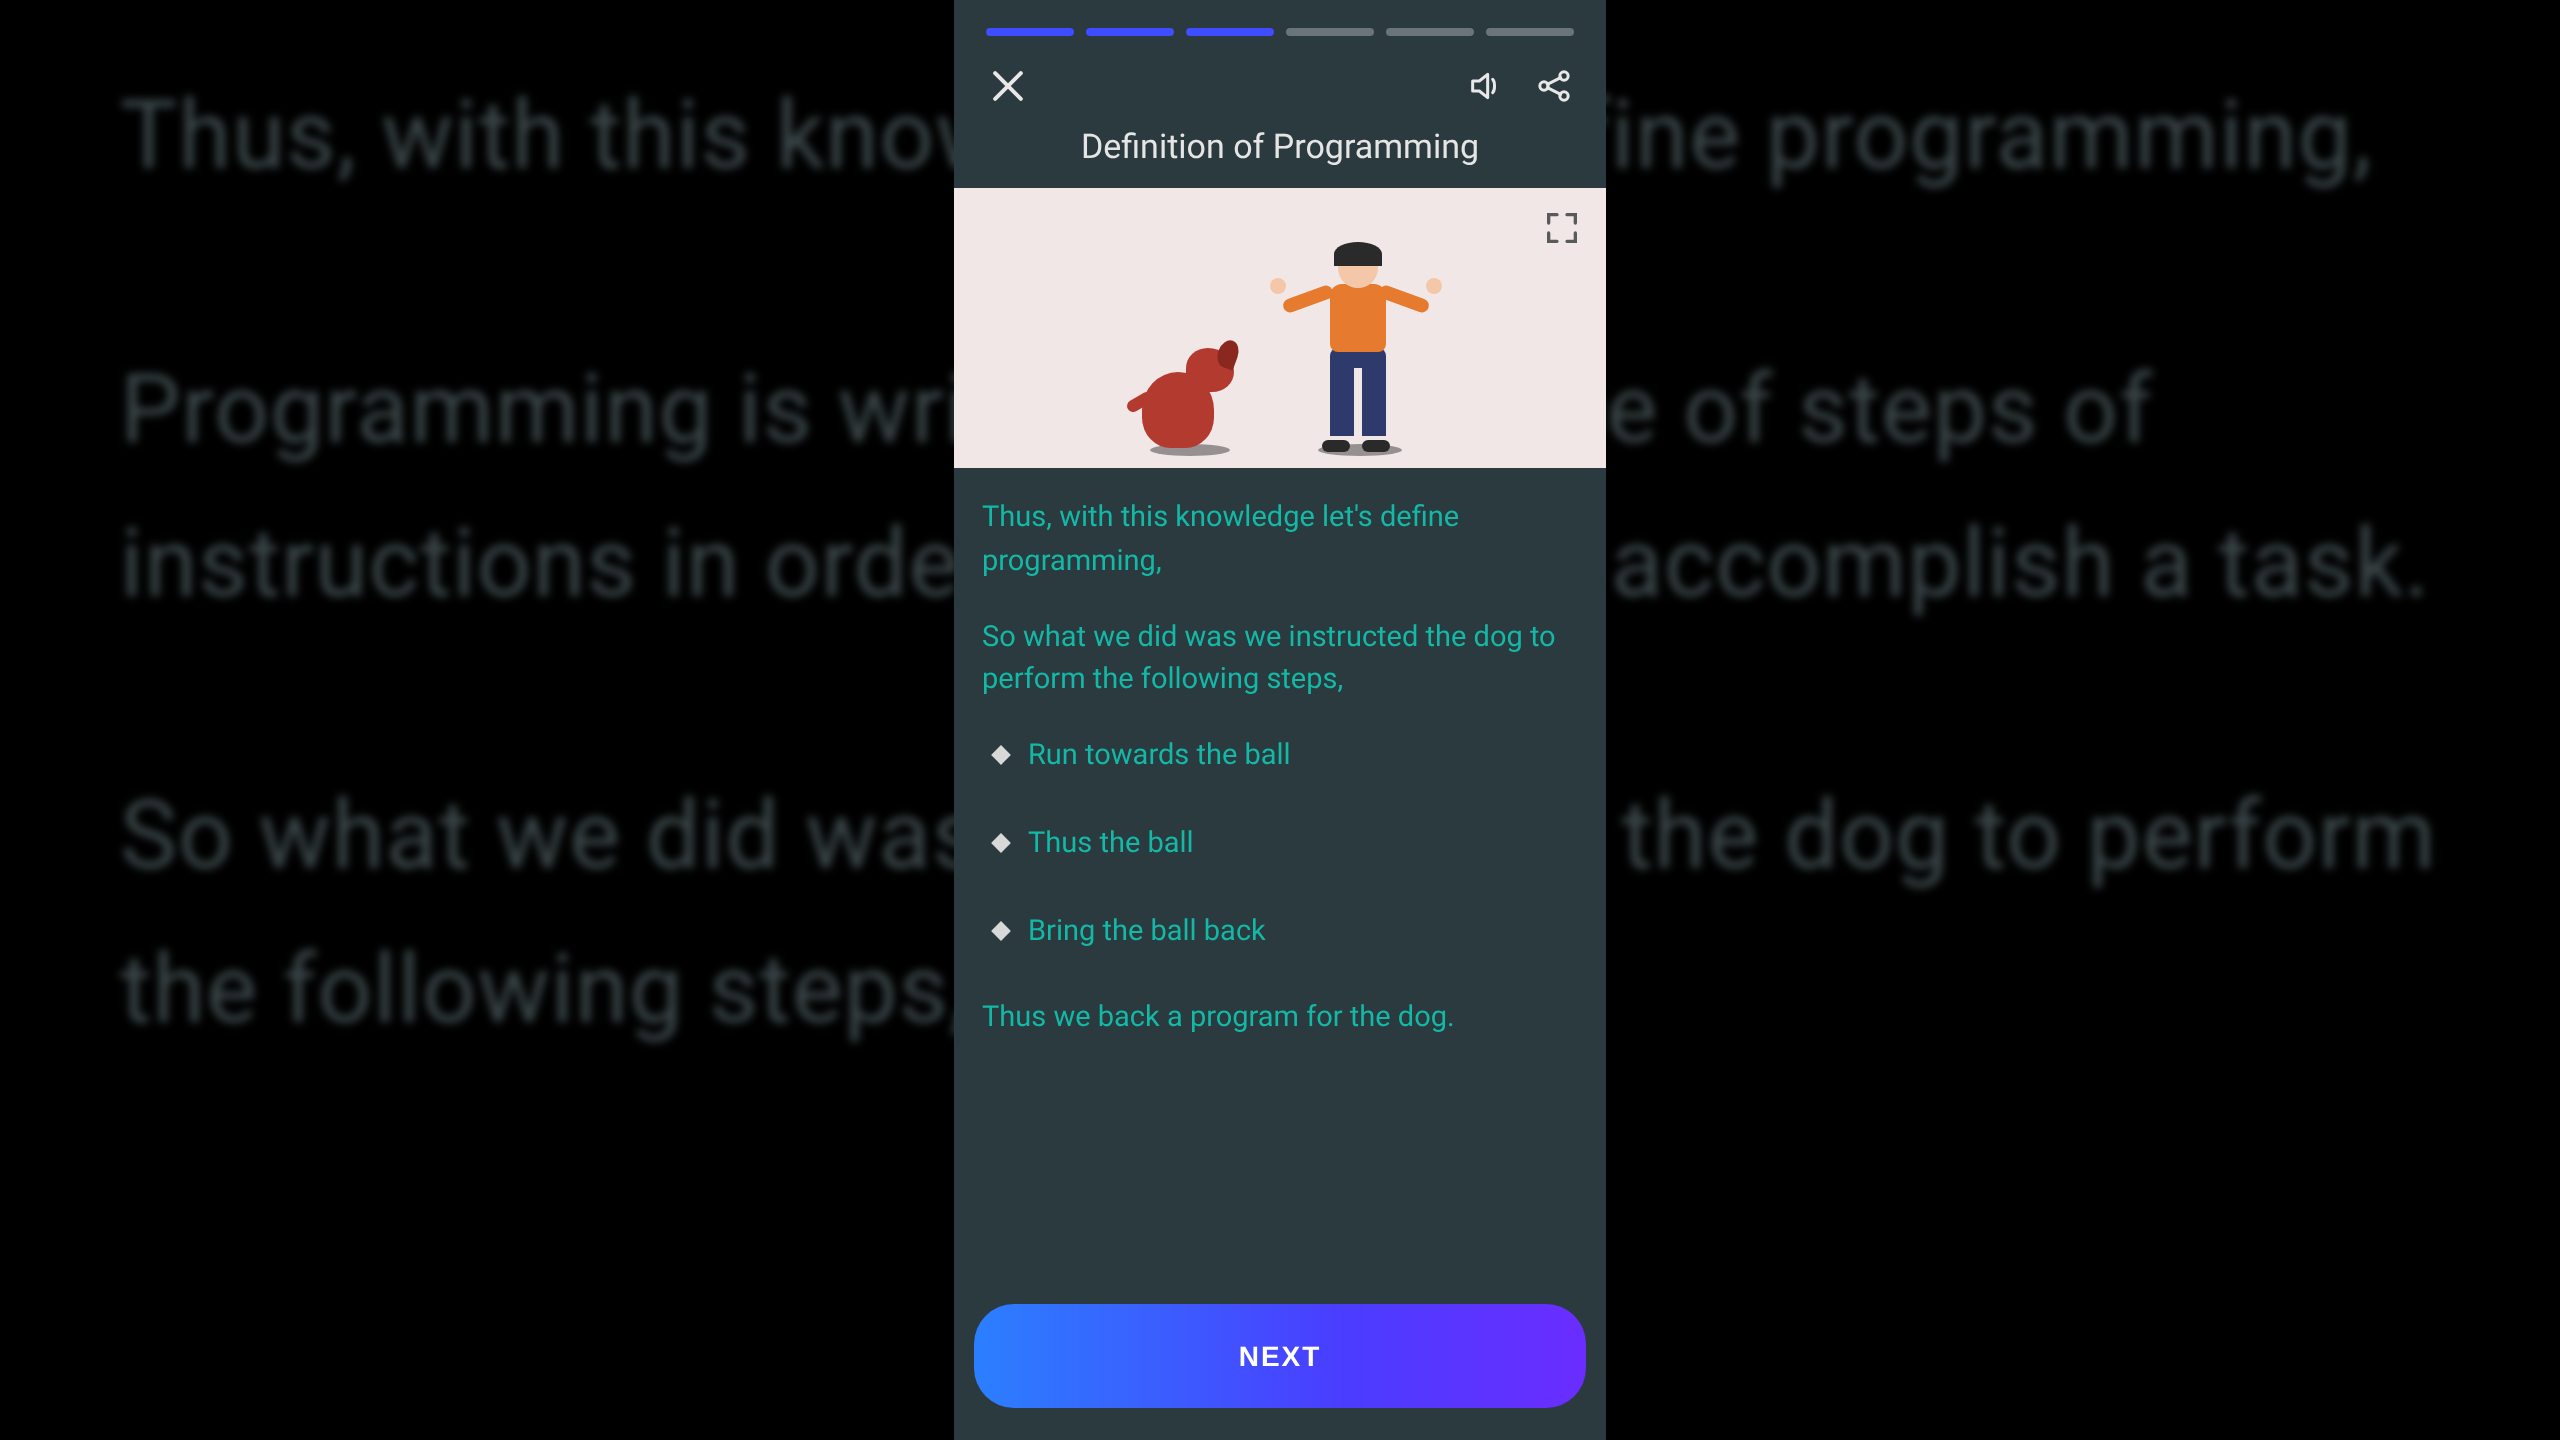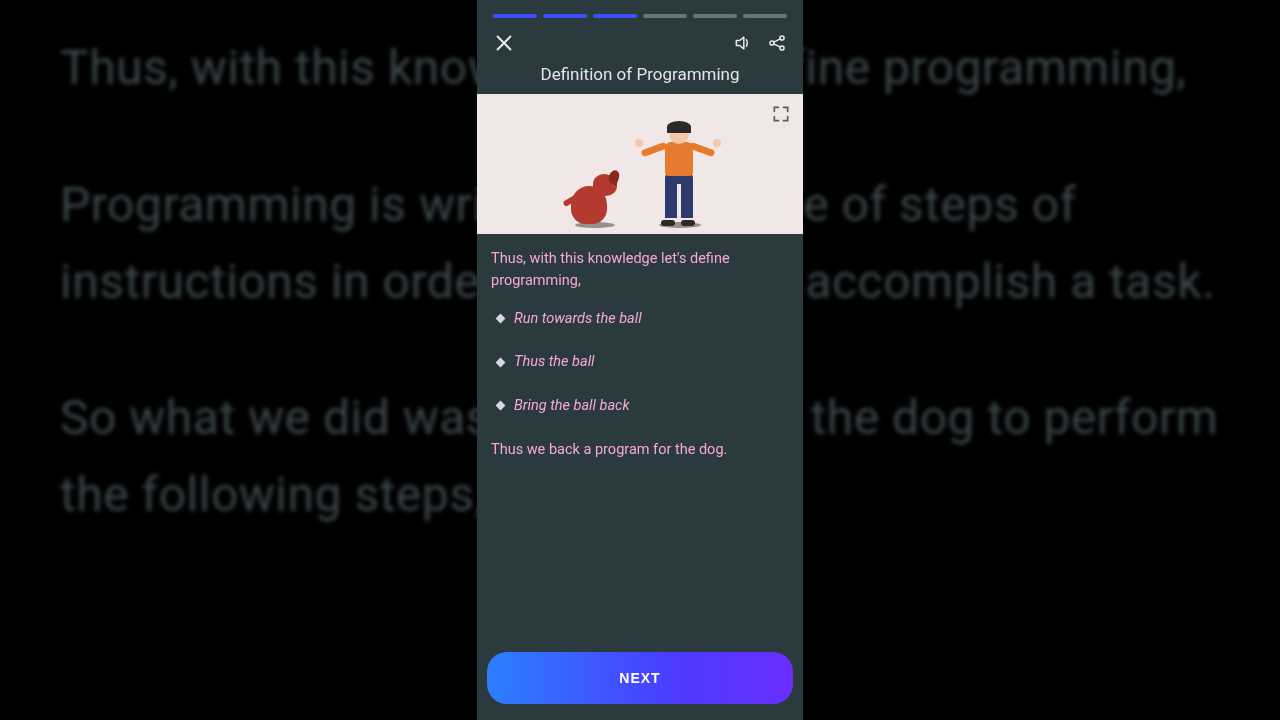--- a/index.html
+++ b/index.html
@@ -84,25 +84,25 @@
 .boy-leg-gap { position:absolute; top:60px; left:30px; width:4px; height:34px;
   background:#f2e7e7; }
 .boy-shoe-l { position:absolute; bottom:2px; left:14px; width:14px; height:6px;
   background:#2a2a2a; border-radius:3px; }
 .boy-shoe-r { position:absolute; bottom:2px; left:34px; width:14px; height:6px;
   background:#2a2a2a; border-radius:3px; }
 .boy-shadow { position:absolute; bottom:0; left:12px; width:42px; height:6px;
   background:#3a3a3a; border-radius:50%; opacity:.5; }
 .content {
   flex:1; overflow:auto; padding:14px 14px 10px;
-  color:#f9a8d4; font-size:14.5px; line-height:1.5;
+  color:#14b8a6; font-size:14.5px; line-height:1.5;
 }
 .content p { margin-bottom:16px; }
 .bullets { list-style:none; margin: 0 0 16px 6px; }
-.bullets li { display:flex; align-items:center; gap:10px; margin-bottom:22px;font-style:italic; }
+.bullets li { display:flex; align-items:center; gap:10px; margin-bottom:22px; }
 .diamond { width:7px; height:7px; background:#d8d8d8; transform:rotate(45deg); flex-shrink:0; }
 .next-btn {
   margin:6px 10px 16px; height:52px; border:none; border-radius:20px;
   background:linear-gradient(90deg,#2b7fff 0%,#4a3dff 60%,#6a2dff 100%);
   color:#fff; font-size:14px; font-weight:600; letter-spacing:1px;
   cursor:pointer;
 }
 </style>
 </head>
 <body>
@@ -179,20 +179,21 @@
         <div class="boy-arm-r"></div>
       <div class="boy-hand-l"></div>
         <div class="boy-hand-r"></div>
       <div class="boy-head"></div>
         <div class="boy-hair"></div>
     </div>
   </div>
 
   <div class="content">
     <p>Thus, with this knowledge let's define programming,</p>
+    <p>So what we did was we instructed the dog to perform the following steps,</p>
     <ul class="bullets" id="bullets">
         <li>
           <span class="diamond"></span>
           <span>Run towards the ball</span>
         </li>
         <li>
           <span class="diamond"></span>
           <span>Thus the ball</span>
         </li>
         <li>

